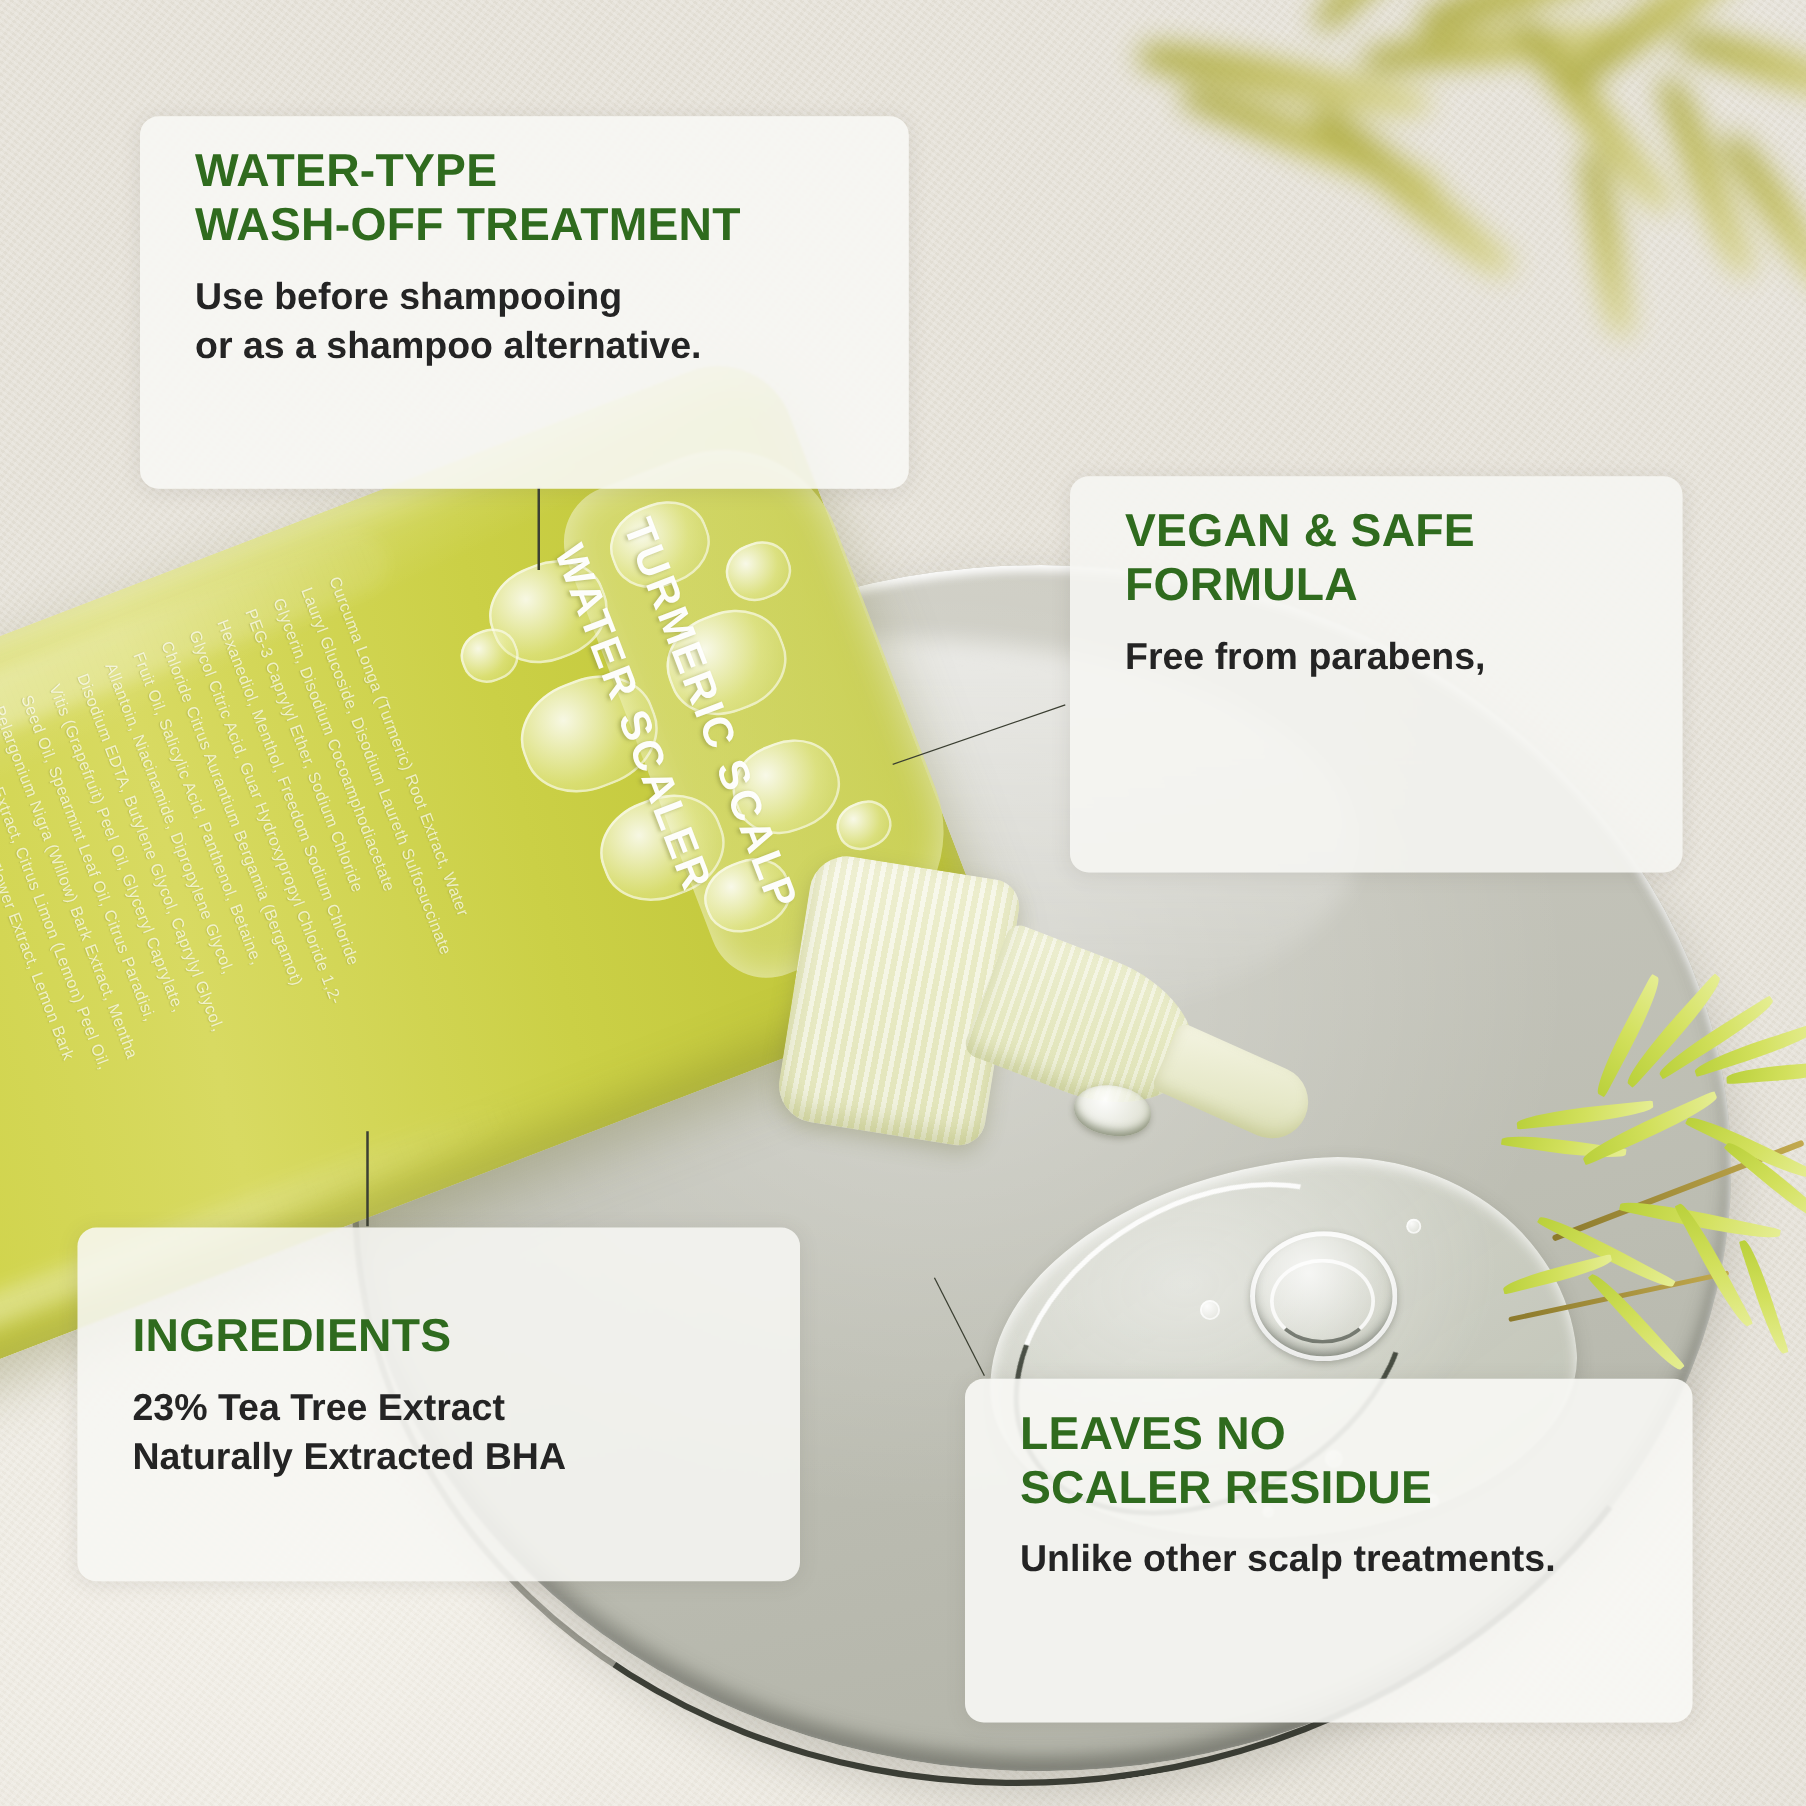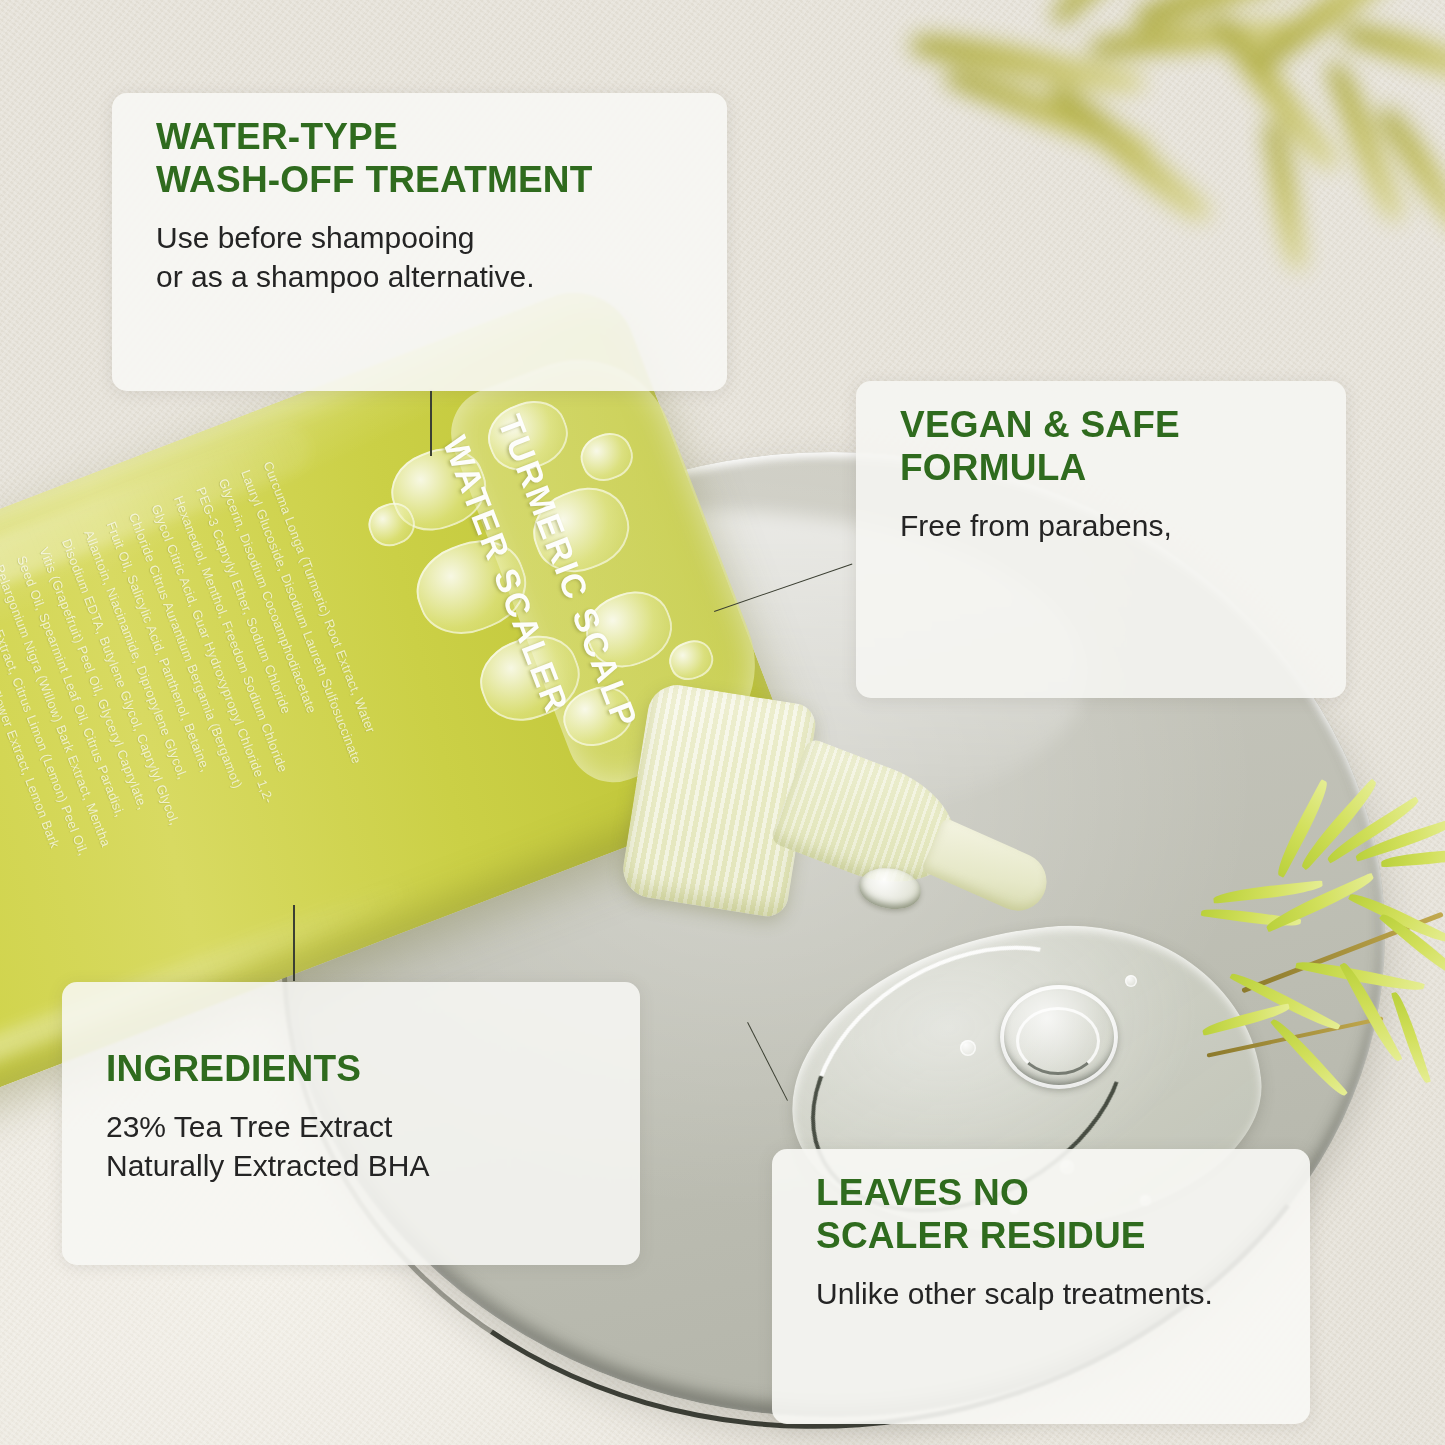--- a/index.html
+++ b/index.html
@@ -146,26 +146,26 @@
   .conn-d{position:absolute;height:0;border-top:1.6px solid #3A3E31;transform-origin:0 0;}
 
   
   .card{position:absolute;border-radius:15px;
     background:rgba(247,247,244,.90);
     box-shadow:0 2px 16px rgba(90,88,75,.13);
     padding:22px 40px 32px 44px;box-sizing:border-box;
     backdrop-filter:blur(1px);}
   .card h3{margin:0 0 16px 0;font-weight:bold;color:#2F6B1E;
     font-size:37px;line-height:1.17;letter-spacing:.2px;}
-  .card p{margin:0;color:#242424;font-size:30px;line-height:1.33;font-weight:normal;}
+  .card p{margin:0;color:#242424;font-size:30px;line-height:1.33;font-weight:bold;}
 
   #card-water   {left:112px; top:93px;  width:615px;height:298px;}
   #card-vegan   {left:856px; top:381px; width:490px;height:317px;}
   #card-plant   {left:62px;  top:982px; width:578px;height:283px;}
-  #card-leaves  {left:772px; top:1103px;width:538px;height:275px;margin-top:46px;}
+  #card-leaves  {left:772px; top:1103px;width:582px;height:275px;}
 
   #card-vegan{background:rgba(246,246,243,.88);}
   #card-plant{background:rgba(247,247,244,.87);}
   #card-leaves{background:rgba(248,248,245,.90);}
 </style>
 </head>
 <body>
 
 <div class="stage">
 

